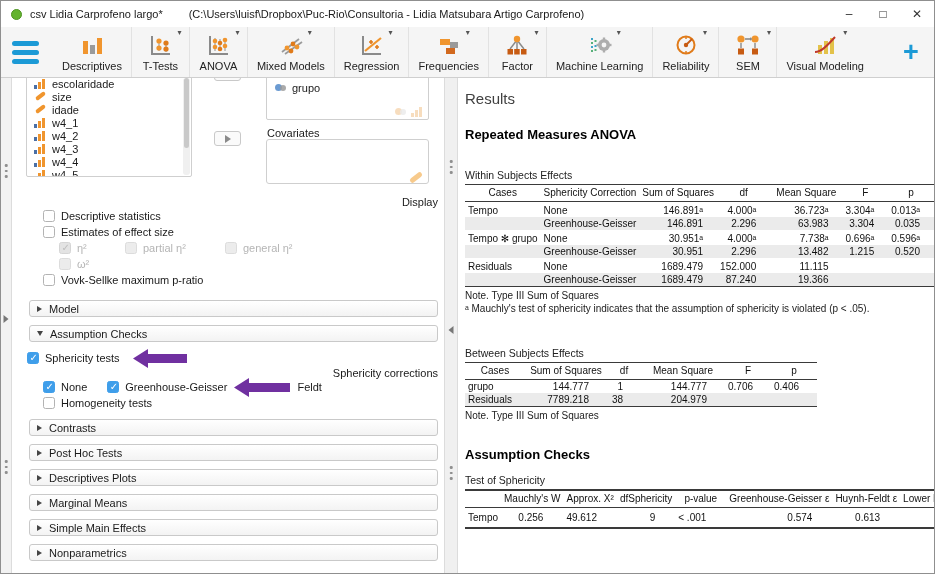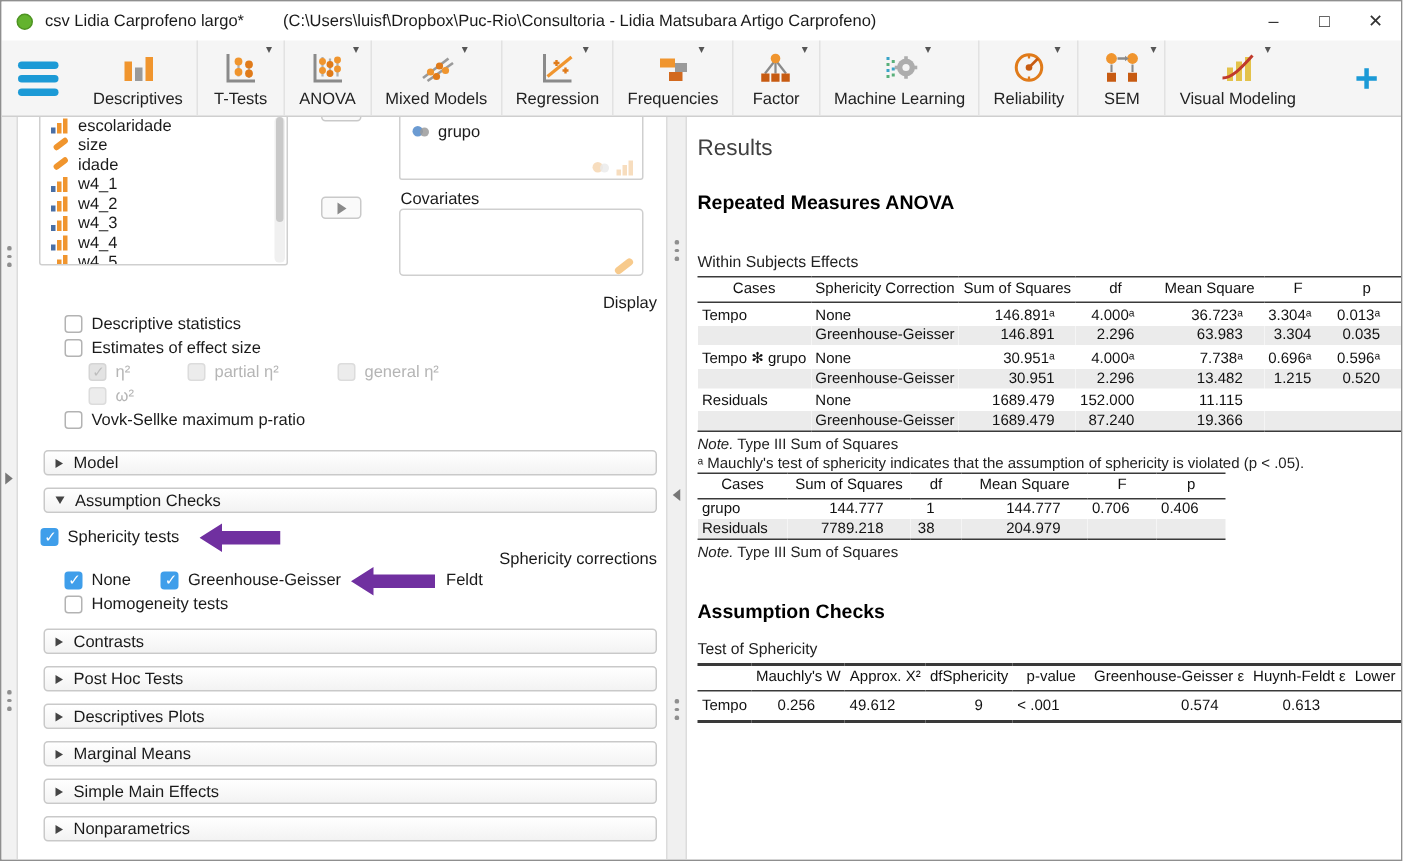--- a/index.html
+++ b/index.html
@@ -104,21 +104,21 @@
   .jasp-table tbody tr:last-child td { border-bottom:1px solid #3a3a3a; }
   .jasp-table tbody tr:nth-child(even) { background:#ebebeb; }
   .within-table td:nth-child(n+3) { text-align:right; padding-right:14px; }
   .within-table tbody tr:nth-child(odd) td { padding-top:3px; }
   .between-table td:nth-child(n+2) { text-align:right; padding-right:18px; }
   .sph-table th { border-top:2px solid #3a3a3a; }
   .sph-table tbody tr:last-child td { border-bottom:2px solid #3a3a3a; }
   .sph-table td { padding-top:4px; padding-bottom:4px; }
   .sph-table td:nth-child(n+2) { text-align:right; padding-right:20px; }
   .note { font-size:10px; color:#222; margin:3px 0 0 1px; }
-  .note-label { font-style:italic; }
+  .note-label { }
   .footnote { font-size:10px; color:#222; margin:2px 0 0 1px; }
 </style>
 </head>
 <body>
 
 <div class="window">
 
   <div class="titlebar">
     <span class="app-icon"></span>
     <span class="tb-title">csv Lidia Carprofeno largo*</span>
@@ -610,20 +610,21 @@
               <td>87.240</td>
               <td>19.366</td>
               <td></td>
               <td></td>
             </tr>
           </tbody>
       </table>
       <div class="note"><span class="note-label">Note.</span><span> Type III Sum of Squares</span></div>
       <div class="footnote">ᵃ Mauchly's test of sphericity indicates that the assumption of sphericity is violated (p &lt; .05).</div>
 
+      <div class="tbl-caption cap-between">Between Subjects Effects</div>
       <table class="jasp-table between-table">
         <colgroup>
             <col style="width:60px">
             <col style="width:82px">
             <col style="width:34px">
             <col style="width:84px">
             <col style="width:46px">
             <col style="width:42px">
           </colgroup>
         <thead>

